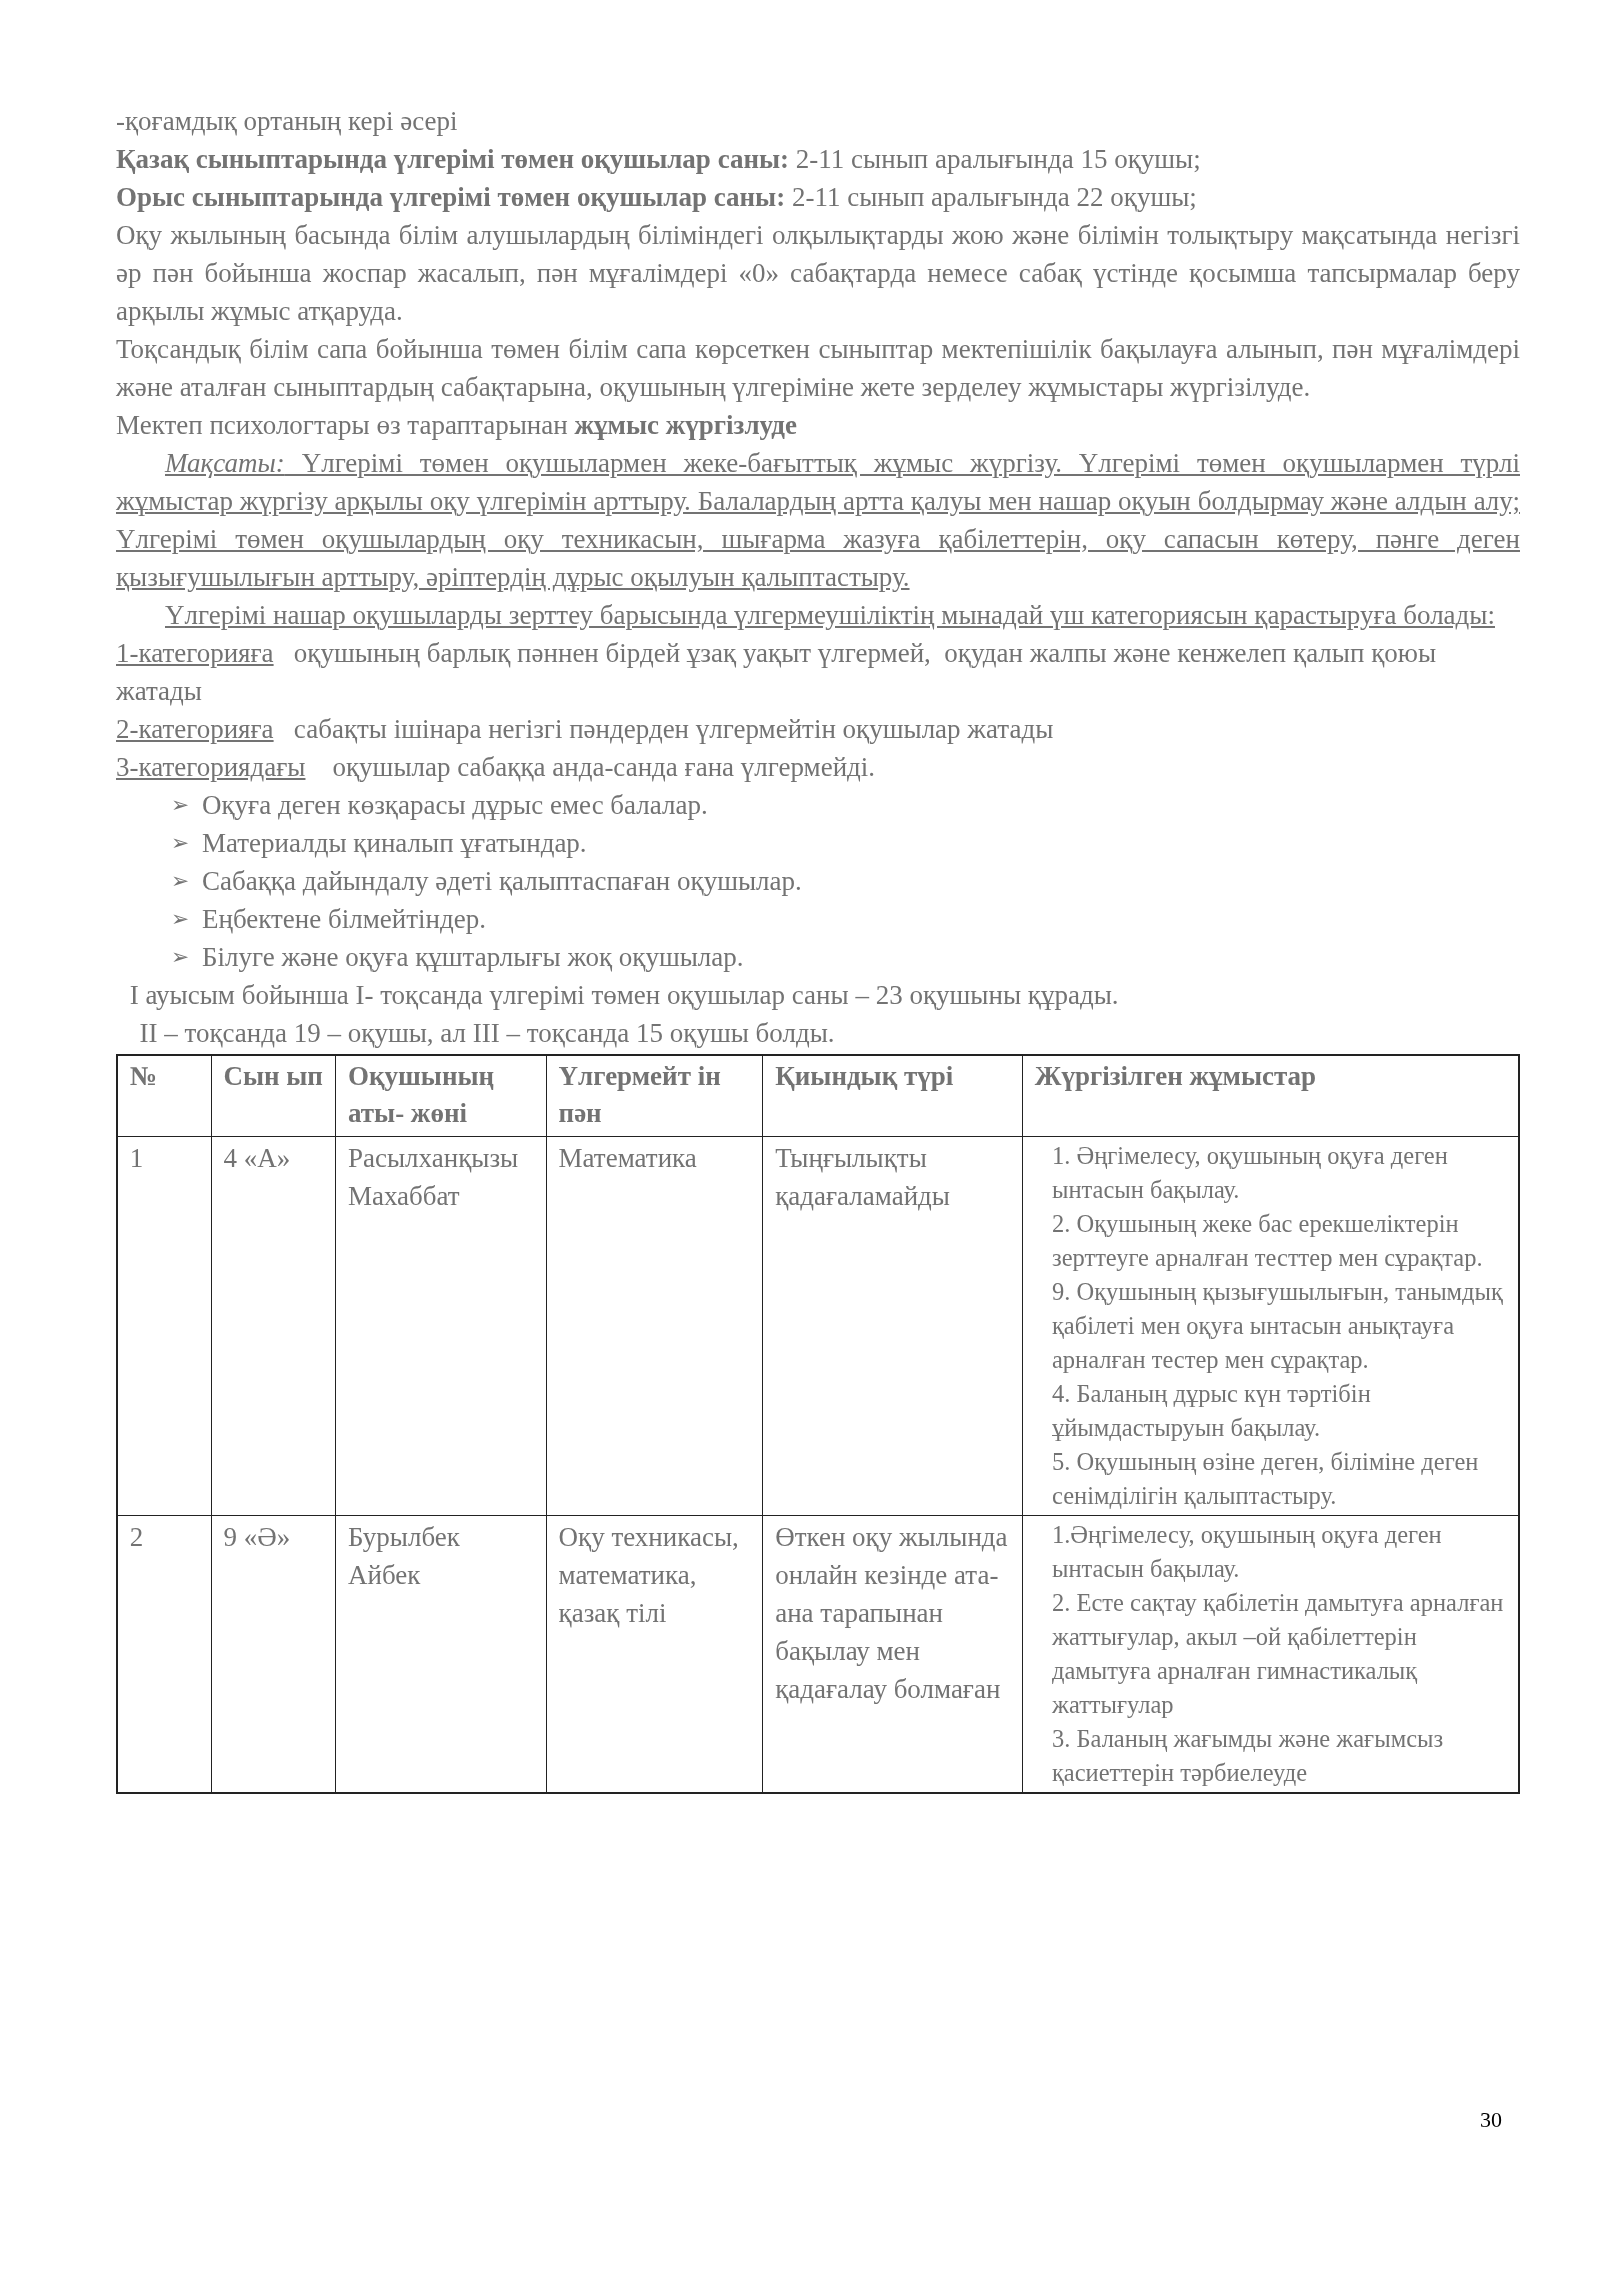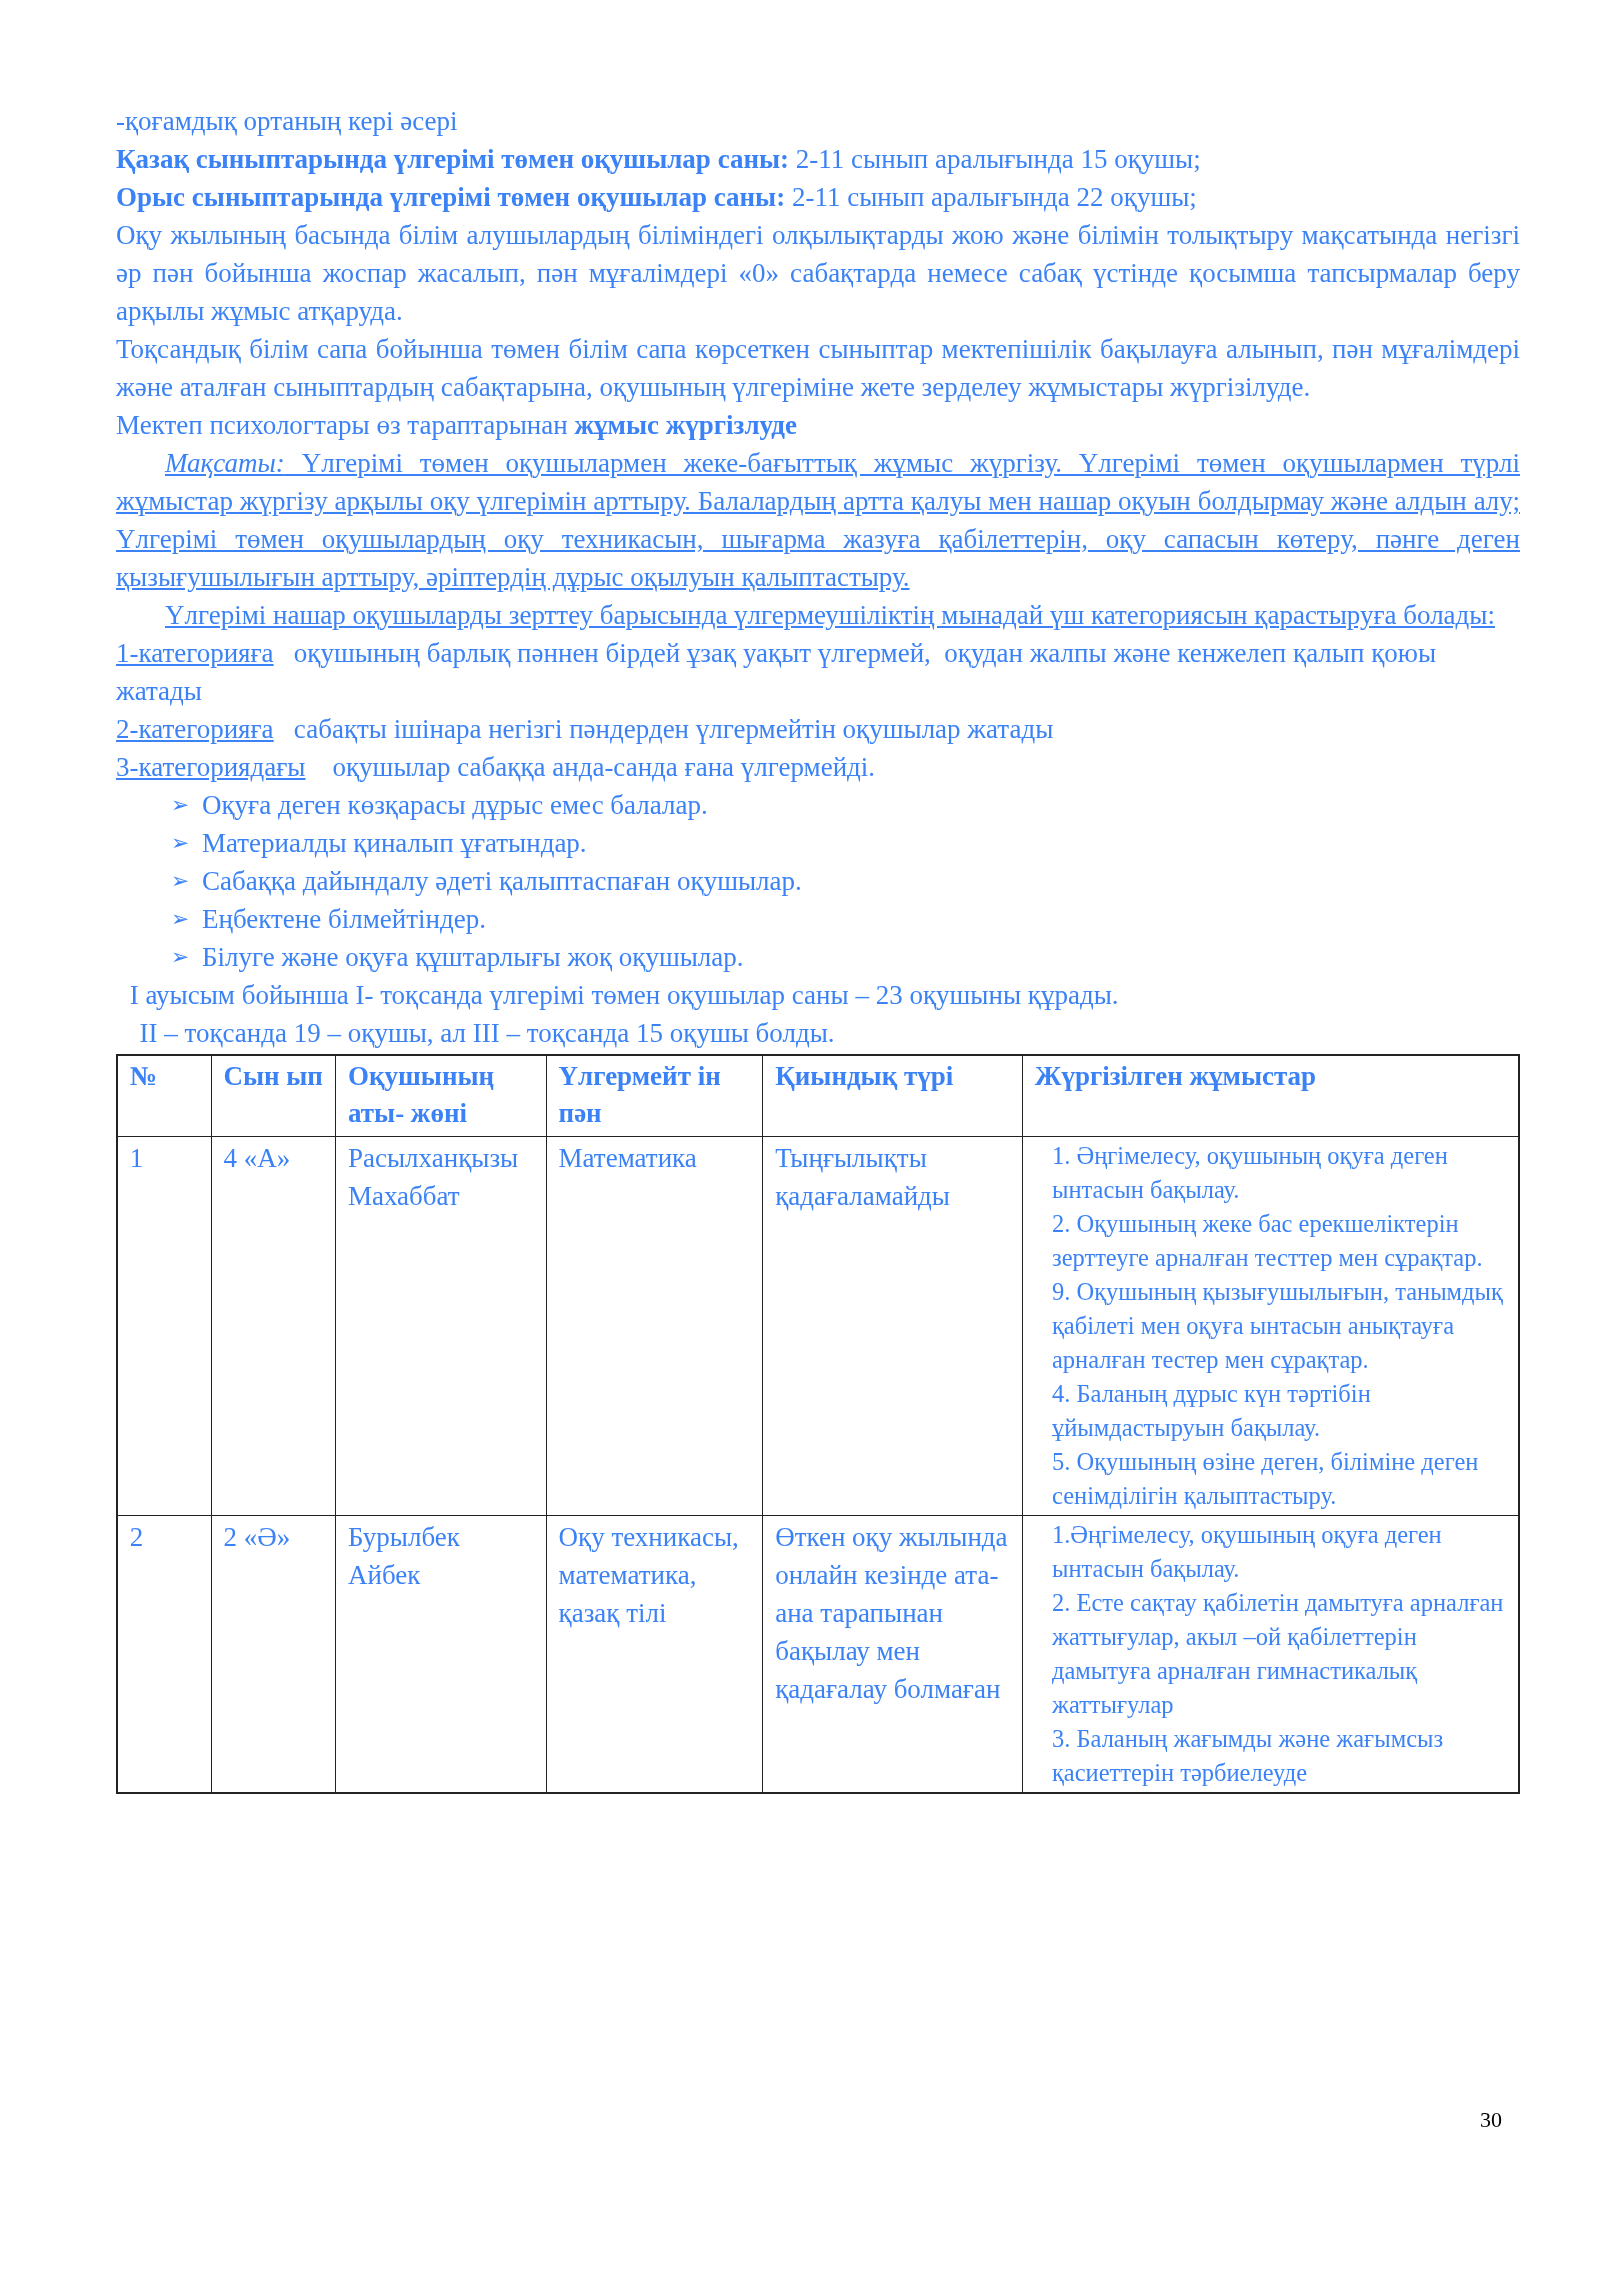--- a/index.html
+++ b/index.html
@@ -1,20 +1,20 @@
 <!DOCTYPE html>
 <html><head>
 <meta charset="utf-8">
 <style>
   html, body { margin: 0; padding: 0; background: #ffffff; }
   body { width: 1621px; height: 2293px; position: relative; overflow: hidden; }
   .page {
     position: absolute; left: 116px; top: 102px; width: 1404px;
     font-family: "Liberation Serif", "DejaVu Serif", serif;
-    font-size: 27px; line-height: 38px; color: #3b82f6;
+    font-size: 27px; line-height: 38px; color: #737373;
   }
   .p { margin: 0; text-align: justify; }
   .p.left { text-align: left; }
   .ind { text-indent: 49px; text-decoration: underline; }
   .ind-s { text-indent: 13.7px; }
   .ind-m { text-indent: 23.5px; }
   b { font-weight: bold; }
   i { font-style: italic; }
   .u { text-decoration: underline; }
   ul.bullets { list-style: none; margin: 0; padding: 0 0 0 55px; }
@@ -87,21 +87,21 @@
         <td class="works">
           <div>1. Әңгімелесу, оқушының оқуға деген ынтасын бақылау.</div>
           <div>2. Оқушының жеке бас ерекшеліктерін зерттеуге арналған тесттер мен сұрақтар.</div>
           <div>9. Оқушының қызығушылығын, танымдық қабілеті мен оқуға ынтасын анықтауға арналған тестер мен сұрақтар.</div>
           <div>4. Баланың дұрыс күн тәртібін ұйымдастыруын бақылау.</div>
           <div>5. Оқушының өзіне деген, біліміне деген сенімділігін қалыптастыру.</div>
         </td>
       </tr>
       <tr>
         <td>2</td>
-        <td>2 «Ә»</td>
+        <td>9 «Ә»</td>
         <td>Бурылбек Айбек</td>
         <td>Оқу техникасы, математика, қазақ тілі</td>
         <td>Өткен оқу жылында онлайн кезінде ата-ана тарапынан бақылау мен қадағалау болмаған</td>
         <td class="works">
           <div>1.Әңгімелесу, оқушының оқуға деген ынтасын бақылау.</div>
           <div>2. Есте сақтау қабілетін дамытуға арналған жаттығулар, акыл –ой қабілеттерін дамытуға арналған гимнастикалық жаттығулар</div>
           <div>3. Баланың жағымды және жағымсыз қасиеттерін тәрбиелеуде</div>
         </td>
       </tr>
     </tbody>

